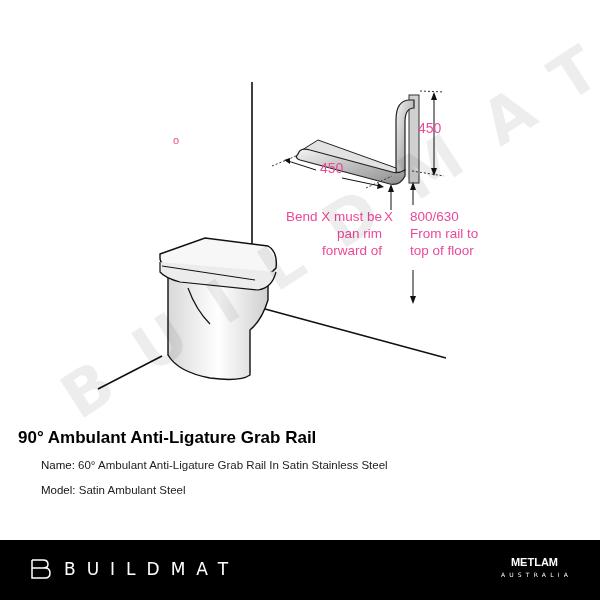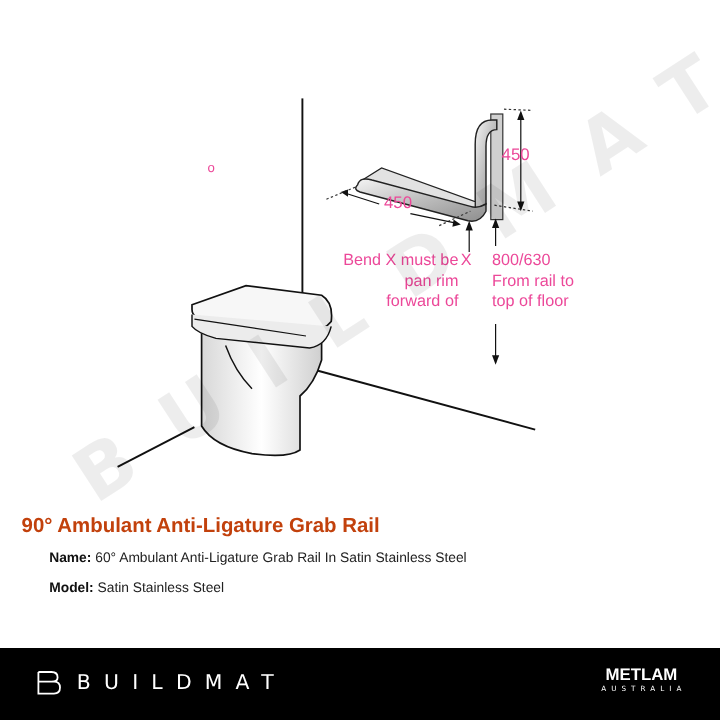--- a/index.html
+++ b/index.html
@@ -2,28 +2,28 @@
 <html><head>
 <meta charset="utf-8">
 <style>
   html, body { margin:0; padding:0; }
   body { width:600px; height:600px; background:#ffffff; position:relative; overflow:hidden; font-family:"DejaVu Sans", sans-serif; color:#111; }
   .diagram { position:absolute; left:0; top:0; width:600px; height:400px; }
   .diagram svg { position:absolute; left:0; top:0; }
   .dlabel { position:absolute; font-family:"Liberation Sans", sans-serif; font-size:13.5px; color:#ec4899; line-height:17px; white-space:nowrap; }
   .watermark { position:absolute; font-family:"DejaVu Sans", sans-serif; font-weight:bold; font-size:62px; color:rgba(0,0,0,0.07); letter-spacing:38px; transform:rotate(-33deg); transform-origin:left top; left:48px; top:372px; white-space:nowrap; pointer-events:none; }
   .info { position:absolute; left:18px; top:428px; }
-  .title { font-family:"Liberation Sans", sans-serif; font-weight:bold; font-size:17px; margin:0 0 11px 0; color:#c2410c; }
+  .title { font-family:"Liberation Sans", sans-serif; font-weight:bold; font-size:17px; margin:0 0 11px 0; color:#000000; }
   .row { font-family:"Liberation Sans", sans-serif; font-size:11.5px; margin:0 0 13px 0; color:#222; }
-  .row b { font-weight:bold; color:#111;padding-left:23px; }
+  .row b { font-weight:normal; color:#111;padding-left:23px; }
   .footer { position:absolute; left:0; top:540px; width:600px; height:60px; background:#000; }
   .bm-logo { position:absolute; left:30px; top:18px; display:flex; align-items:center; }
   .bm-text { color:#fff; font-family:"DejaVu Sans", sans-serif; font-size:17px; letter-spacing:11px; margin-left:12px; }
   .metlam { position:absolute; right:28px; top:14px; text-align:center; color:#fff; }
-  .metlam-main { font-family:"Liberation Sans", sans-serif; font-weight:bold; font-size:14px; letter-spacing:0px; line-height:17px; }
+  .metlam-main { font-family:"Liberation Sans", sans-serif; font-weight:bold; font-size:11px; letter-spacing:0px; line-height:17px; }
   .metlam-sub { font-family:"DejaVu Sans", sans-serif; font-size:6px; letter-spacing:4.2px; line-height:8px; margin-left:4px; }
 </style>
 </head>
 <body>
 
 <div class="diagram">
   <svg width="600" height="400" viewBox="0 0 600 400">
     <defs>
       <linearGradient id="steel" x1="0" y1="0" x2="1" y2="1">
         <stop offset="0" stop-color="#f4f4f4"></stop>
@@ -90,21 +90,21 @@
     <div>From rail to</div>
     <div>top of floor</div>
   </div>
 </div>
 
 <div class="watermark">BUILDMAT</div>
 
 <div class="info">
   <div class="title">90° Ambulant Anti-Ligature Grab Rail</div>
   <div class="row"><b>Name:</b> <span>60° Ambulant Anti-Ligature Grab Rail In Satin Stainless Steel</span></div>
-  <div class="row"><b>Model:</b> <span>Satin Stainless Steel</span></div>
+  <div class="row"><b>Model:</b> <span>Satin Ambulant Steel</span></div>
 </div>
 
 <div class="footer">
   <div class="bm-logo">
     <svg width="22" height="22" viewBox="0 0 22 22">
       <path d="M2 2 H13 Q18 2 18 6.5 Q18 10 13 10 H2 M2 10 H15 Q20 10 20 15 Q20 20 15 20 H2 V2" fill="none" stroke="#fff" stroke-width="1.5"></path>
     </svg>
     <span class="bm-text">BUILDMAT</span>
   </div>
   <div class="metlam">

